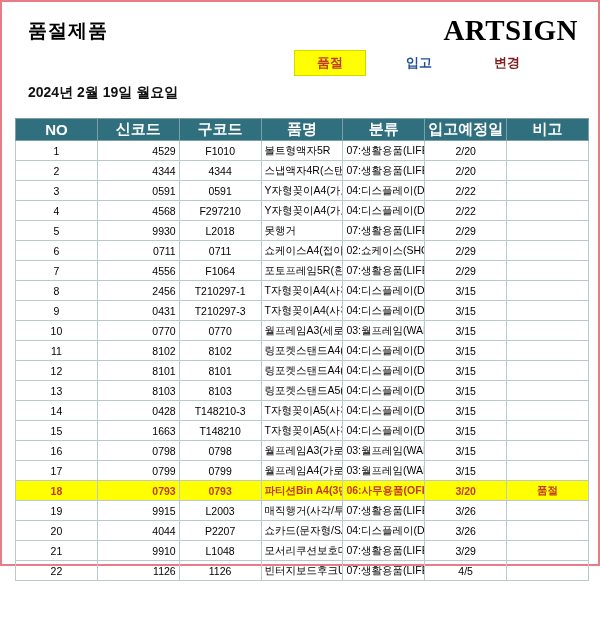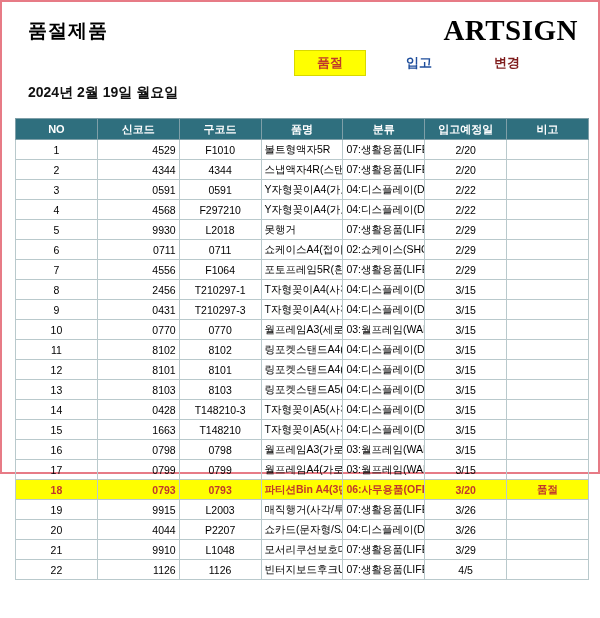--- a/index.html
+++ b/index.html
@@ -9,21 +9,21 @@
   }
   body {
     width: 600px;
     height: 618px;
     font-family: "Liberation Sans", sans-serif;
     color: #000;
   }
   .page {
     position: relative;
     width: 600px;
-    height: 474px;
+    height: 566px;
     box-sizing: border-box;
     border: 2px solid #e77b86;
     background: #fff;
     padding: 10px 12px 0 12px;
   }
   .header-row {
     display: flex;
     align-items: flex-start;
     justify-content: space-between;
     height: 34px;
@@ -73,21 +73,21 @@
   }
   table.grid {
     border-collapse: collapse;
     width: 574px;
     margin-left: 1px;
     table-layout: fixed;
   }
   table.grid th {
     background: #2f6f7e;
     color: #ffffff;
-    font-size: 11px;
+    font-size: 15px;
     font-weight: bold;
     border: 1px solid #7f9fa8;
     height: 18px;
     padding: 1px 0;
   }
   table.grid td {
     border: 1px solid #b9c9cc;
     font-size: 10.5px;
     height: 19px;
     padding: 0 3px;

